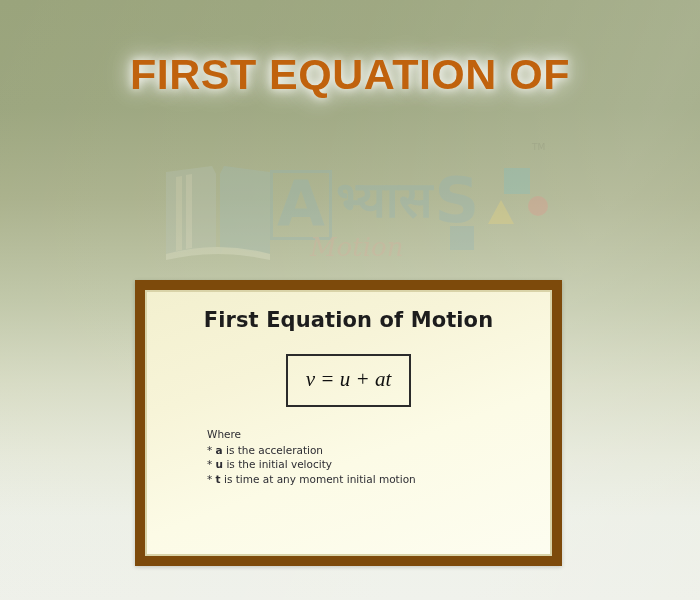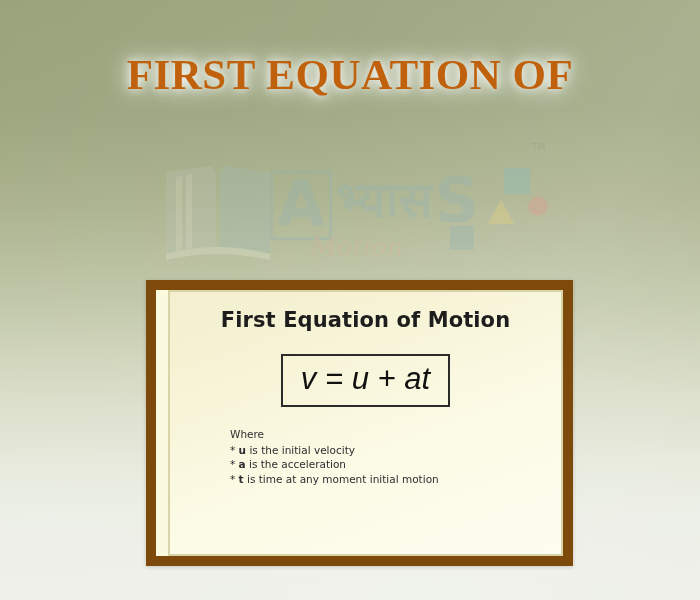--- a/index.html
+++ b/index.html
@@ -38,21 +38,21 @@
     pointer-events: none;
   }
 
   
   .headline {
     position: absolute;
     top: 48px;
     left: 0;
     right: 0;
     text-align: center;
-    font-family: Liberation Serif, serif;
+    font-family: Liberation Sans, sans-serif;
     font-weight: bold;
     font-size: 43px;
     line-height: 53px;
     letter-spacing: 0.5px;
     color: #c0620d;
     text-shadow:
        0 0 10px rgba(255,255,255,0.95),
        0 0 20px rgba(255,255,255,0.85),
        0 0 30px rgba(255,255,255,0.60);
     z-index: 6;
@@ -162,30 +162,29 @@
     left: 300px;
     top: 86px;
     width: 24px;
     height: 24px;
     background: #8fb3b8;
   }
 
   
   .frame {
     position: absolute;
-    left: 146px;
+    left: 135px;
     top: 280px;
     width: 427px;
     height: 286px;
     box-sizing: border-box;
     border: 10px solid #7d4a0b;
     background: #fbfadf;
     box-shadow: 0 1px 4px rgba(0,0,0,0.18);
     z-index: 5;
-    padding-left: 12px;
   }
   .slide {
     position: relative;
     width: 100%;
     height: 100%;
     box-sizing: border-box;
     border: 2px solid #d9d3a8;
     background: linear-gradient(160deg,
         #f3f0cf 0%,
         #f7f4d8 30%,
@@ -203,23 +202,23 @@
     letter-spacing: 0.1px;
   }
   .eq-wrap {
     margin-top: 22px;
     display: flex;
     justify-content: center;
   }
   .equation {
     border: 2px solid #2b2b2b;
     padding: 4px 18px 7px 18px;
-    font-family: Liberation Sans, sans-serif;
+    font-family: Liberation Serif, serif;
     font-style: italic;
-    font-size: 31px;
+    font-size: 21px;
     line-height: 38px;
     color: #111111;
     background: transparent;
     white-space: nowrap;
   }
   .notes {
     margin: 20px 0 4px 60px;
     font-family: "DejaVu Sans", sans-serif;
     font-size: 10.5px;
     line-height: 14.5px;
@@ -270,28 +269,28 @@
 
       <div class="eq-wrap">
         <div class="equation">v = u + at</div>
       </div>
 
       <div class="notes">
         <div class="notes-head">Where</div>
 
         <div class="note-row">
           <span>*</span>
+          <span class="note-sym">a</span>
+          <span>is the acceleration</span>
+        </div>
+
+        <div class="note-row">
+          <span>*</span>
           <span class="note-sym">u</span>
           <span>is the initial velocity</span>
-        </div>
-
-        <div class="note-row">
-          <span>*</span>
-          <span class="note-sym">a</span>
-          <span>is the acceleration</span>
         </div>
 
         <div class="note-row">
           <span>*</span>
           <span class="note-sym">t</span>
           <span>is time at any moment initial motion</span>
         </div>
       </div>
 
     </div>

